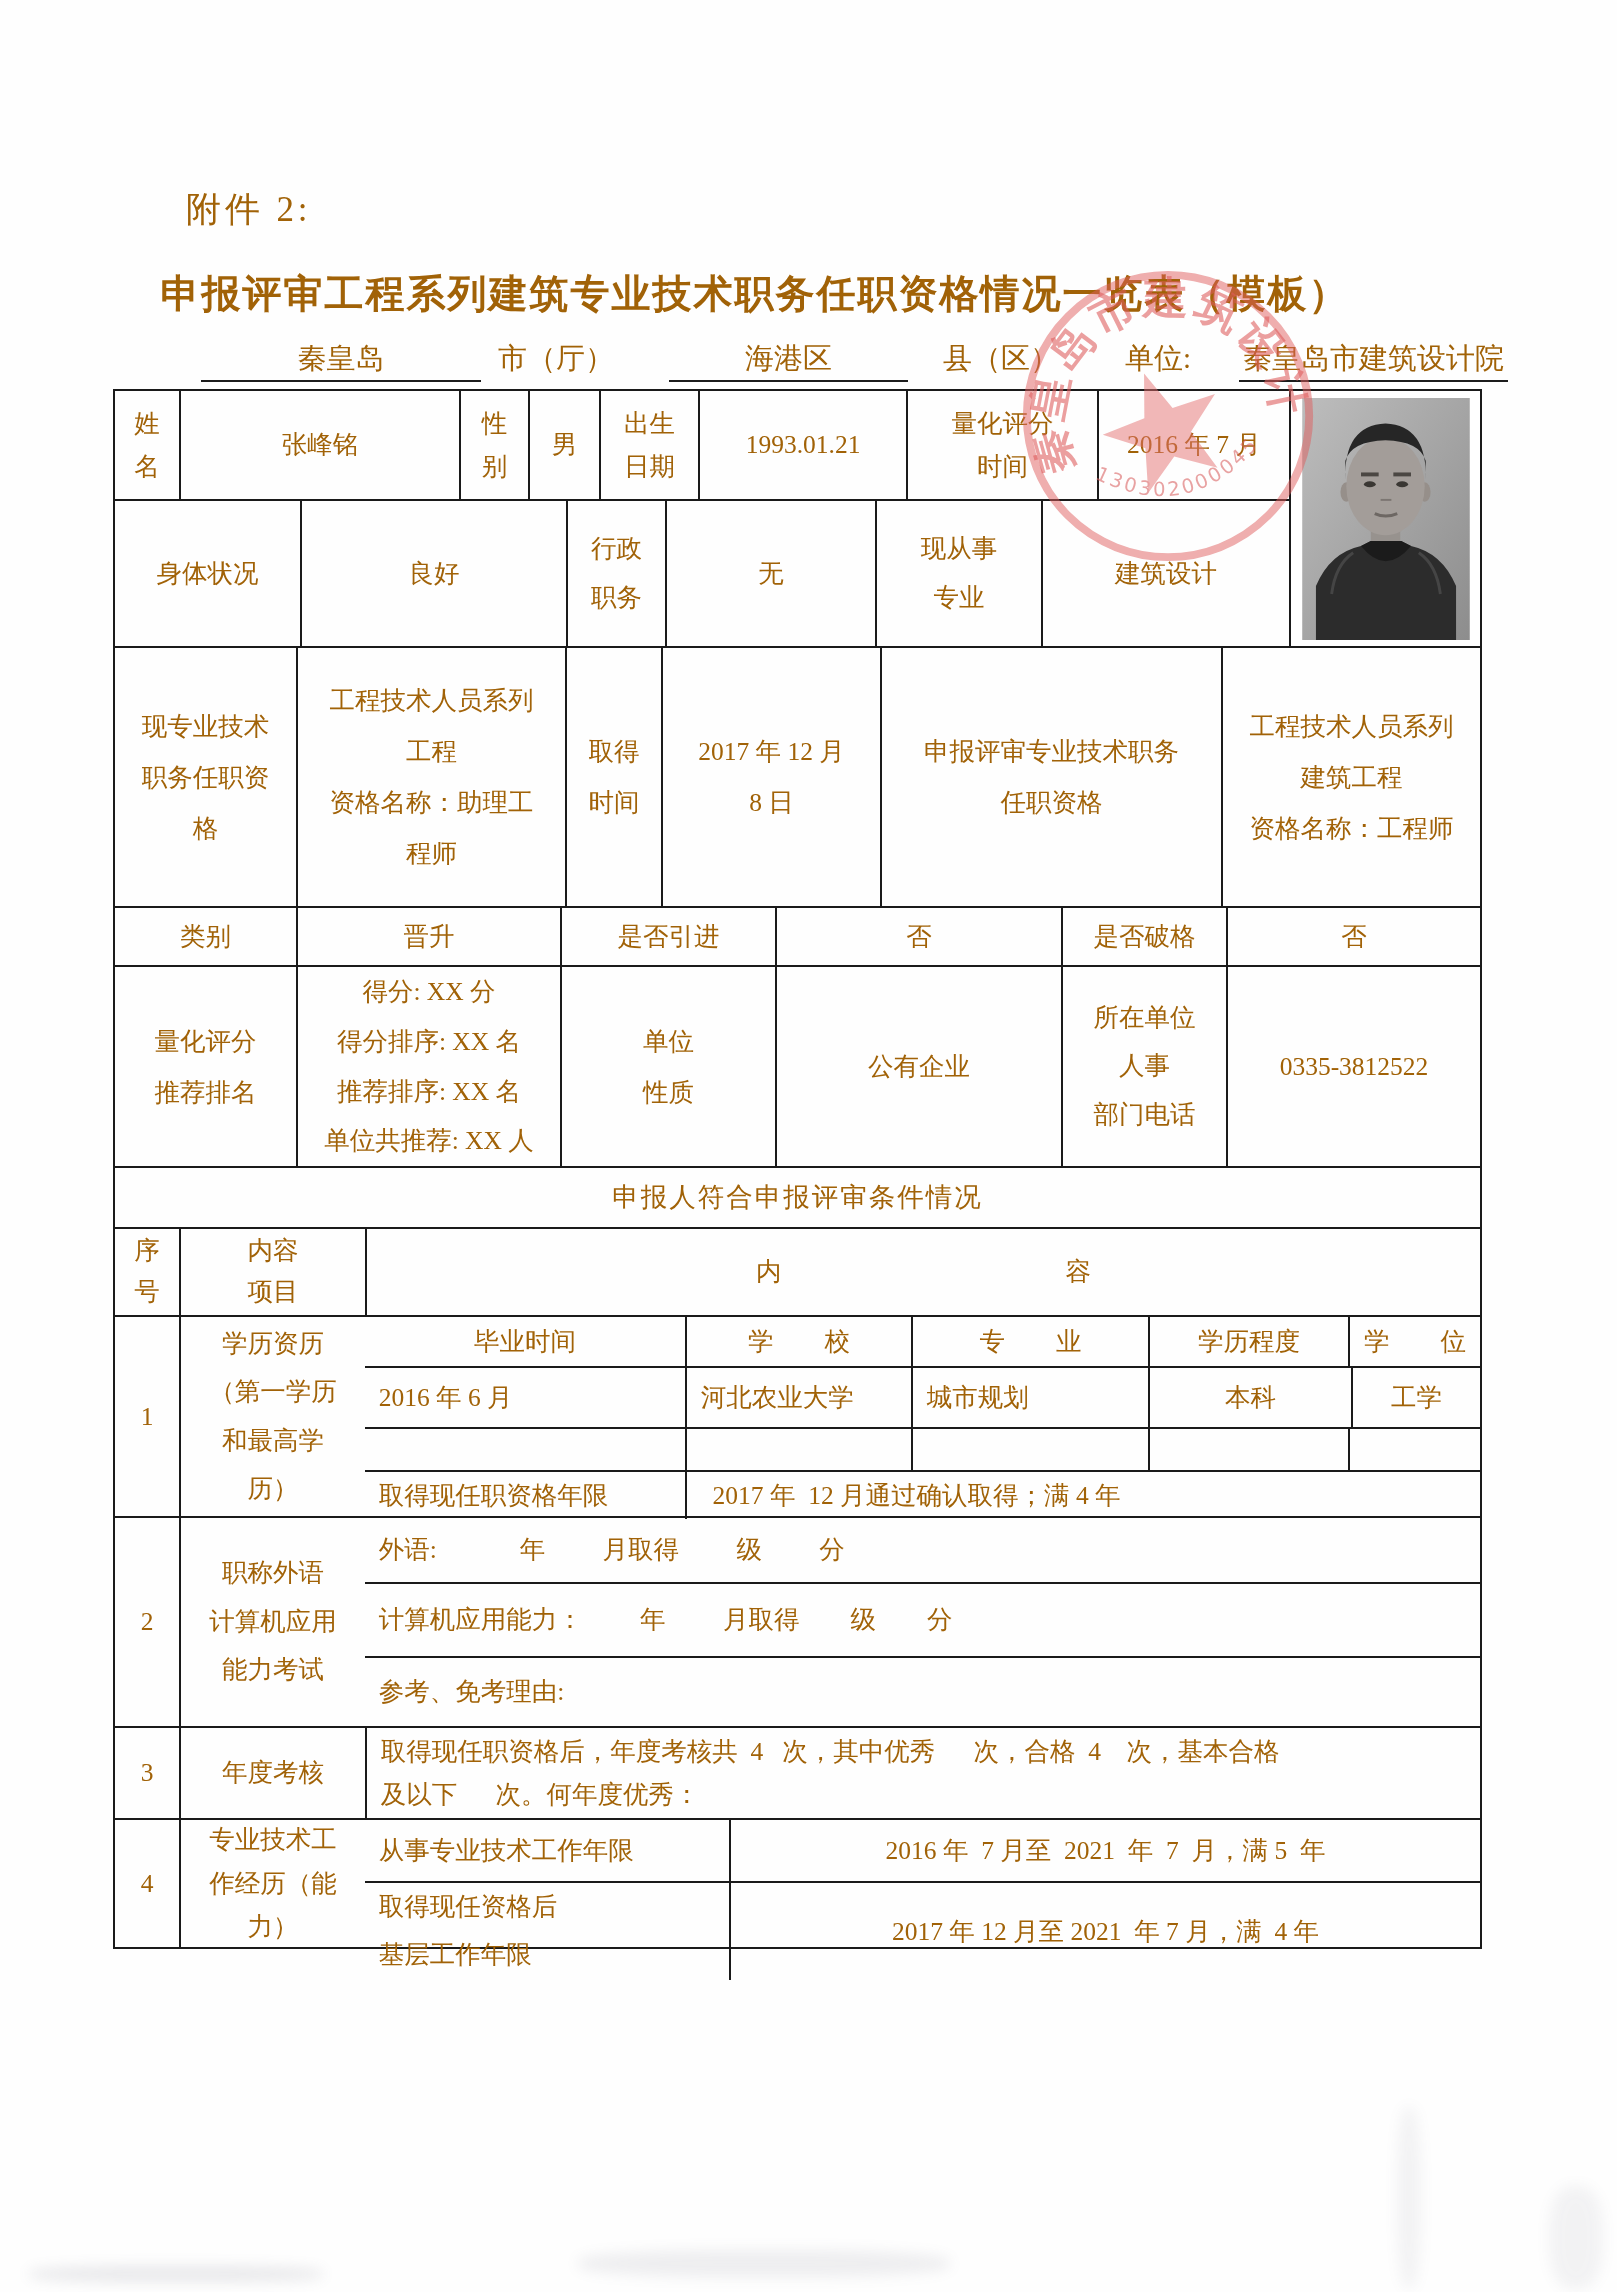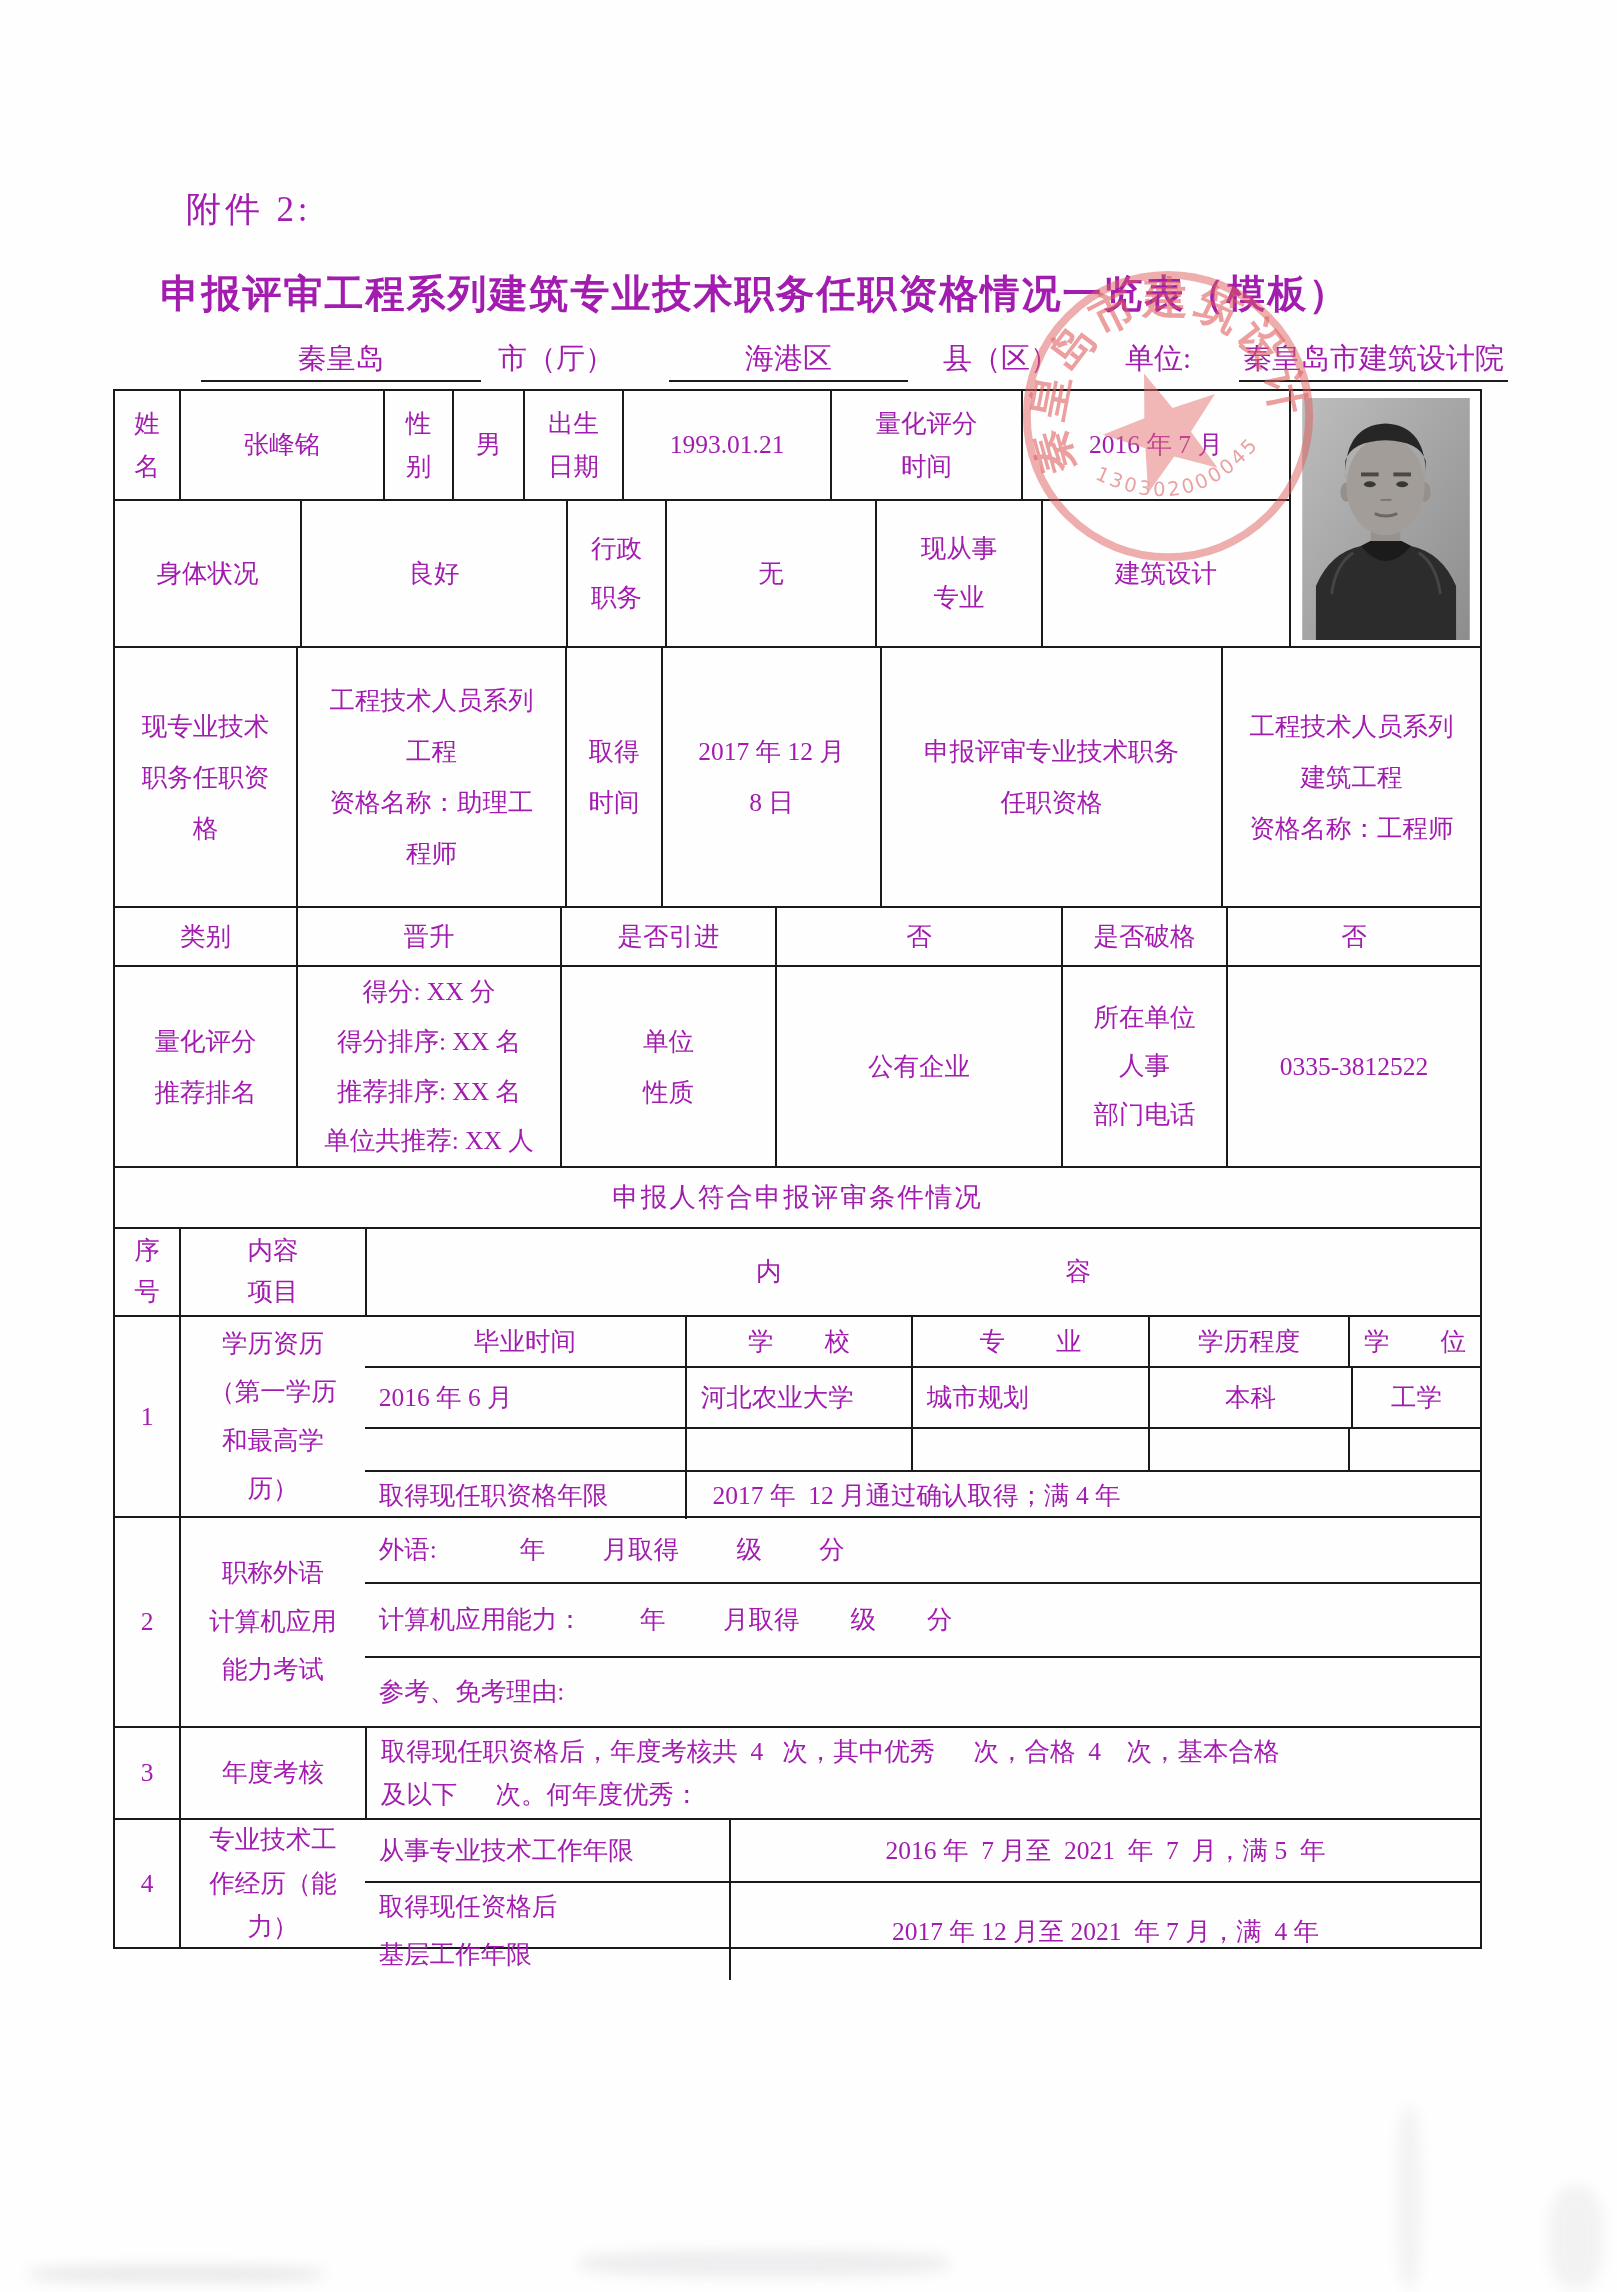--- a/index.html
+++ b/index.html
@@ -1,17 +1,17 @@
 <!DOCTYPE html>
 <html><head>
 <meta charset="utf-8">
 <style>
   html,body{margin:0;padding:0;background:#ffffff;}
   .page{position:relative;width:1617px;height:2293px;background:#fefefe;overflow:hidden;
-        font-family:"Liberation Serif","DejaVu Serif",serif;color:#a21caf;}
+        font-family:"Liberation Serif","DejaVu Serif",serif;color:#a16207;}
   .attach{position:absolute;left:186px;top:186px;font-size:35px;letter-spacing:3.9px;}
   .title{position:absolute;left:59px;top:267px;width:1392px;text-align:center;
          font-size:39px;font-weight:700;letter-spacing:2px;}
   .subtitle{position:absolute;left:0;top:337px;width:1617px;height:49px;font-size:29px;}
   .subtitle span{position:absolute;top:0;height:43px;line-height:43px;}
   .u{border-bottom:2.9px solid #1c1c1c;text-align:center;}
   
   .tbl{position:absolute;left:113px;top:389px;width:1369px;border:2.9px solid #1a1a1a;
        box-sizing:border-box;background:transparent;}
   .band{display:flex;border-top:2px solid #1a1a1a;box-sizing:border-box;}
@@ -52,21 +52,21 @@
     <span class="u" style="left:1239px;width:269px;">秦皇岛市建筑设计院</span>
   </div>
 
   <div class="tbl">
 
     <div class="band first" style="height:255px;">
       <div class="col grow">
         <div class="srow first" style="height:108px;">
           <div class="c first" style="width:64px;line-height:1.7;">姓
 名</div>
-          <div class="c" style="width:204px;">张峰铭</div>
+          <div class="c" style="width:280px;">张峰铭</div>
           <div class="c" style="width:69px;line-height:1.7;">性
 别</div>
           <div class="c" style="width:71px;">男</div>
           <div class="c" style="width:99px;line-height:1.7;">出生
 日期</div>
           <div class="c" style="width:208px;">1993.01.21</div>
           <div class="c" style="width:191px;line-height:1.7;">量化评分
 时间</div>
           <div class="c grow">2016 年 7 月</div>
         </div>

